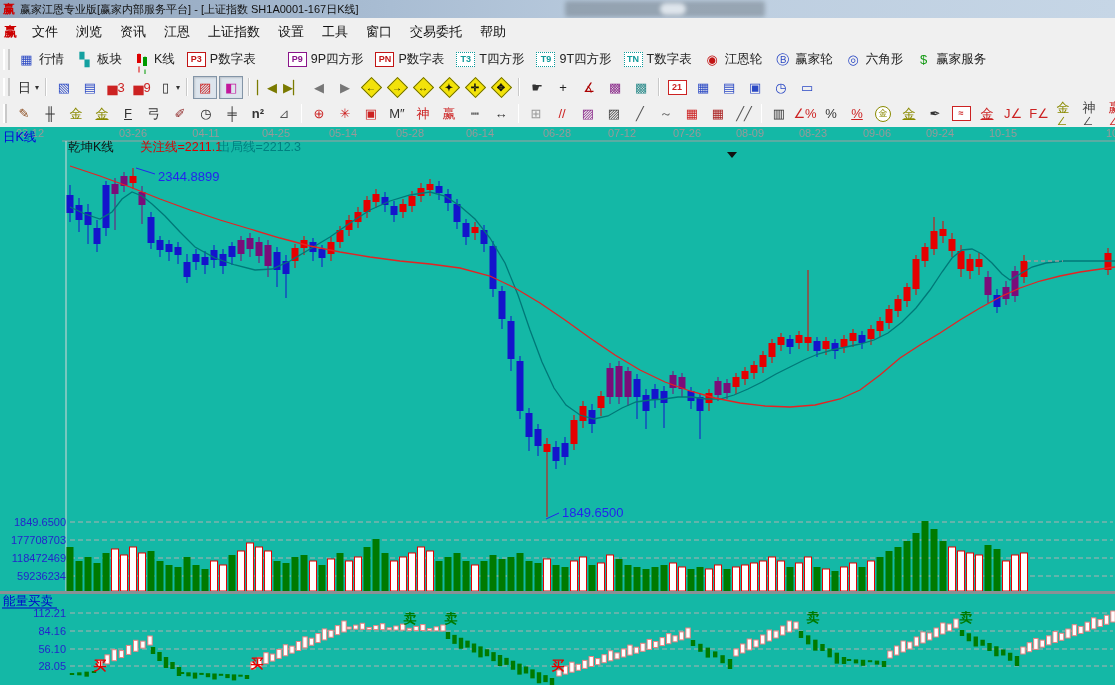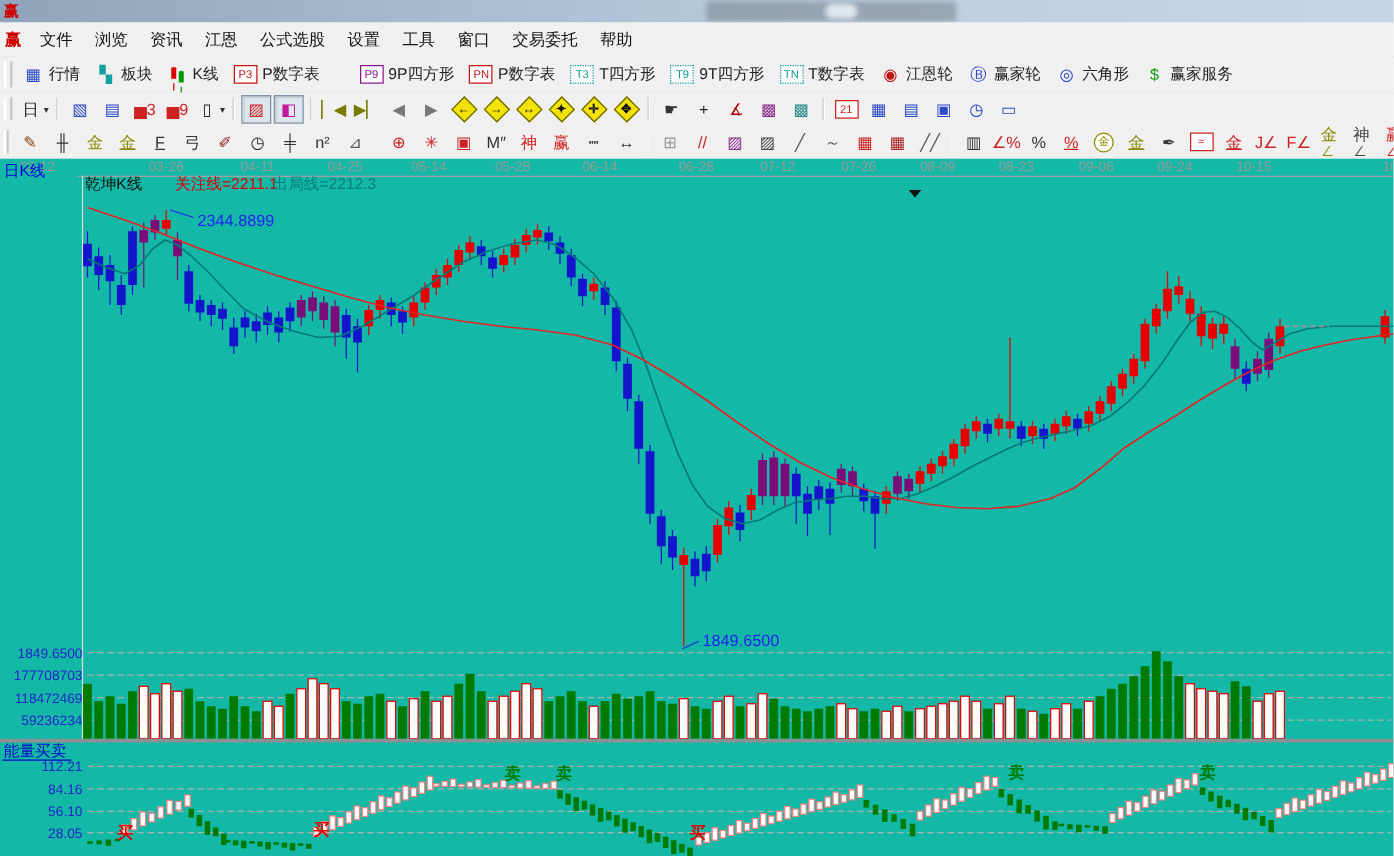--- a/index.html
+++ b/index.html
@@ -22,21 +22,21 @@
   .toolbar{position:absolute;left:0;width:1115px;background:#f0f0f0;display:flex;align-items:center;
     border-bottom:1px solid #d9d9d9;font-size:12px;color:#222;}
   #tb1{top:45px;height:29px;}
   #tb2{top:74px;height:26px;}
   #tb3{top:100px;height:27px;}
   .grip{width:3px;height:70%;border-left:2px solid #fff;border-right:2px solid #c9c9c9;margin:0 4px 0 3px;}
   .tb-div{width:1px;height:70%;background:#c9c9c9;border-right:1px solid #fff;margin:0 4px;}
   .tb1-item{display:flex;align-items:center;gap:4px;padding:2px 6px 2px 4px;margin-right:2px;cursor:default;}
   .tb1-item .lbl{font-size:12.5px;white-space:nowrap;}
   .ic{display:inline-flex;align-items:center;justify-content:center;width:17px;height:16px;font-size:13px;line-height:1;}
-  .ic.box{width:auto;min-width:15px;height:13px;border:1px solid currentColor;font-size:9px;font-weight:normal;padding:0 1px;background:#fff;}
+  .ic.box{width:auto;min-width:15px;height:13px;border:1px solid currentColor;font-size:9px;font-weight:bold;padding:0 1px;background:#fff;}
   .ic.dotted{border-style:dotted;}
   .ic.round{border:1px solid currentColor;border-radius:50%;width:14px;height:14px;font-size:9px;background:#fff;}
   .ic.under{text-decoration:underline;}
   .ic-kline{position:relative;width:16px;height:16px;}
   .ic-kline::before{content:"";position:absolute;left:3px;top:2px;width:4px;height:9px;background:#d00;box-shadow:0 -2px 0 -1.5px #d00,0 11px 0 -1.5px #d00;}
   .ic-kline::after{content:"";position:absolute;left:9px;top:5px;width:4px;height:9px;background:#090;box-shadow:0 -2px 0 -1.5px #090,0 11px 0 -1.5px #090;}
   .tb-btn{display:inline-flex;align-items:center;justify-content:center;min-width:22px;height:21px;margin:0 1px;
     border:1px solid transparent;cursor:default;position:relative;font-size:13px;}
   .tb-btn.pressed{border:1px solid #8395a7;background:#dde5ed;box-shadow:inset 1px 1px 2px rgba(0,0,0,.15);}
   .tb-btn .caret{font-size:8px;color:#333;margin-left:2px;}
@@ -46,31 +46,32 @@
   
   #chart{position:absolute;left:0;top:127px;width:1115px;height:558px;background:#14b8a6;}
   svg text{font-family:"Liberation Sans",sans-serif;}
 </style>
 </head>
 <body>
 <div id="app">
 
   <div id="titlebar">
     <span class="logo">赢</span>
+    <span>赢家江恩专业版[赢家内部服务平台] - [上证指数  SH1A0001-167日K线]</span>
     <span class="blur-blob"></span>
     <span class="blur-dot"></span>
   </div>
 
   <div id="menubar">
     <span class="logo">赢</span>
   <span class="menu-item">文件</span>
       <span class="menu-item">浏览</span>
       <span class="menu-item">资讯</span>
       <span class="menu-item">江恩</span>
-      <span class="menu-item">公式选股</span>
+      <span class="menu-item">上证指数</span>
       <span class="menu-item">设置</span>
       <span class="menu-item">工具</span>
       <span class="menu-item">窗口</span>
       <span class="menu-item">交易委托</span>
       <span class="menu-item">帮助</span>
     </div>
 
   <div id="tb1" class="toolbar">
       <span class="grip"></span>
       <span class="tb1-item">
@@ -252,21 +253,21 @@
       <span class="tb-btn">
         <span class="ic" style="color: rgb(138, 30, 30);">✐</span>
       </span>
       <span class="tb-btn">
         <span class="ic" style="color: rgb(51, 51, 51);">◷</span>
       </span>
       <span class="tb-btn">
         <span class="ic" style="color: rgb(51, 51, 51);">╪</span>
       </span>
       <span class="tb-btn">
-        <span class="ic" style="color: rgb(51, 51, 51);">n²</span>
+        <span class="ic" style="color: rgb(51, 51, 51); font-weight: bold;">n²</span>
       </span>
       <span class="tb-btn">
         <span class="ic" style="color: rgb(85, 85, 85);">⊿</span>
       </span>
       <span class="tb-div"></span>
       <span class="tb-btn">
         <span class="ic" style="color: rgb(204, 34, 34);">⊕</span>
       </span>
       <span class="tb-btn">
         <span class="ic" style="color: rgb(204, 34, 34);">✳</span>

